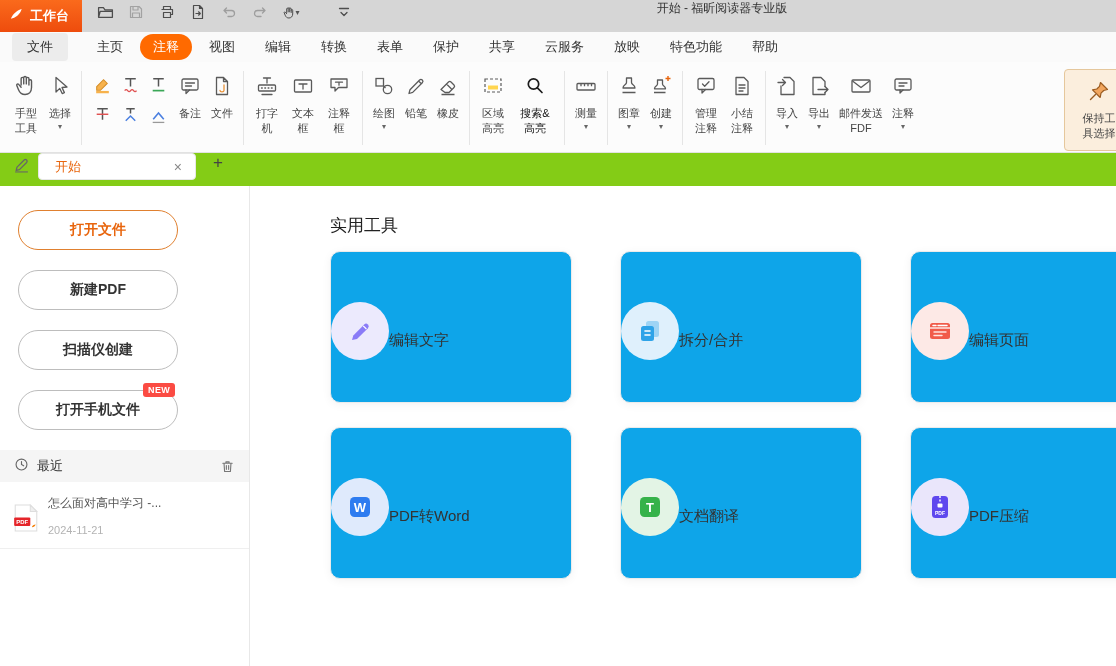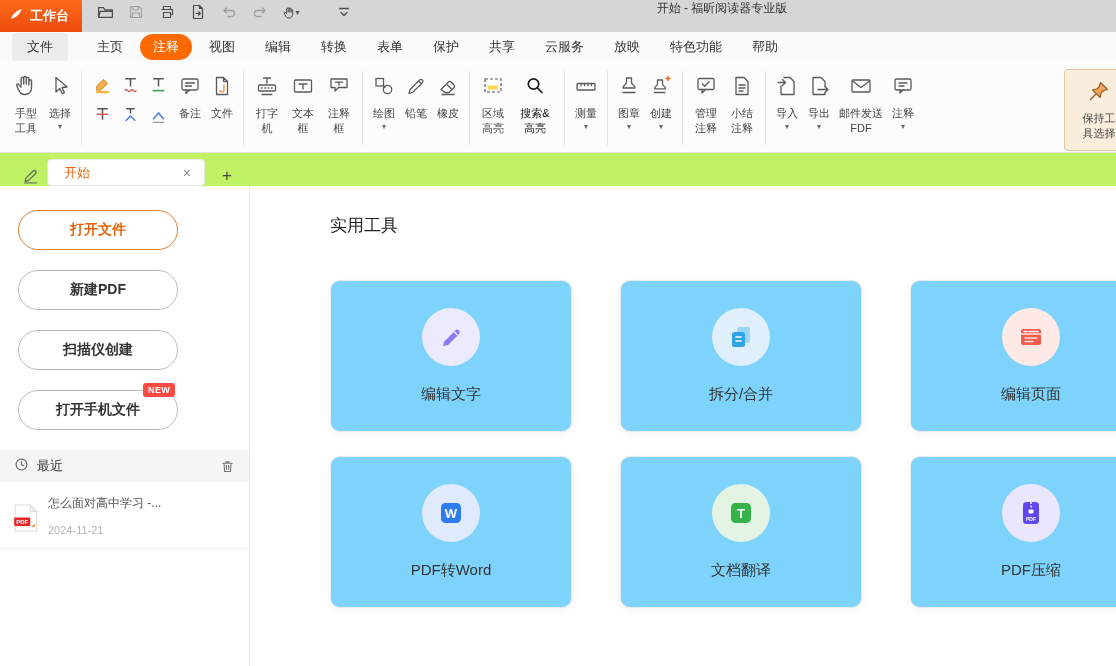--- a/index.html
+++ b/index.html
@@ -33,21 +33,21 @@
   .lw2{max-width:28px}.lw3{max-width:40px}.lw4{max-width:44px}
   .caret{font-size:8px;color:#666;line-height:8px;margin-top:2px}
   .rdiv{width:1px;background:#e5e5e5;height:74px;margin:2px 5px 0;flex:0 0 1px}
   .mini-grid{display:grid;grid-template-columns:repeat(3,25px);grid-auto-rows:27px;gap:3px;margin:2px 3px 0}
   .mini{display:flex;align-items:center;justify-content:center;border-radius:3px;cursor:pointer}
   .srch .rlbl{font-weight:normal;color:#111}
   .keep{margin-left:auto;margin-right:-18px;background:#fbeedd;border:1px solid #e5c79c;height:82px;width:70px;
     padding-top:6px}
 
   
-  .tabbar{height:33px;background:#bef264;display:flex;align-items:flex-end;padding-left:19px;flex:0 0 33px}
+  .tabbar{height:33px;background:#84cc16;display:flex;align-items:flex-start;padding-left:10px;flex:0 0 33px}
   .tabbar-icon{width:22px;height:22px;display:flex;align-items:center;justify-content:center;cursor:pointer}
   .tab{display:flex;align-items:center;background:#fff;height:27px;padding:0 10px 0 16px;border-radius:4px;
     margin-left:6px;width:158px;justify-content:space-between;cursor:pointer;border:1px solid #e7e7e7}
   .tab .tlabel{color:#e8650d;font-size:13px}
   .tab .close{color:#888;font-size:14px;cursor:pointer;padding:0 3px}
   .addtab{font-size:17px;color:#444;margin-left:12px;cursor:pointer;padding:0 5px}
 
   
   .content{flex:1;display:flex;overflow:hidden;background:#fff}
   .sidebar{width:250px;flex:0 0 250px;border-right:1px solid #e8e8e8;padding-top:24px;overflow:hidden}
@@ -59,24 +59,24 @@
     padding:2px 5px;border-radius:3px;letter-spacing:.3px}
   .recent-head{height:32px;background:#f5f5f5;display:flex;align-items:center;padding:0 14px;margin-top:20px}
   .recent-head .rlabel2{font-size:13px;color:#333;margin-left:8px;flex:1}
   .trash{cursor:pointer;display:flex}
   .recent-item{display:flex;padding:13px 14px 12px;border-bottom:1px solid #efefef;align-items:flex-end;gap:10px;cursor:pointer}
   .fmeta{min-width:0}
   .fname{font-size:12px;color:#555;white-space:nowrap;overflow:hidden;text-overflow:ellipsis}
   .fdate{font-size:11px;color:#b3b3b3;margin-top:12px}
 
   .main{flex:1;padding:28px 0 0 80px;overflow:hidden}
-  .heading{font-size:17px;color:#222;margin-bottom:43px;font-weight:500}
+  .heading{font-size:17px;color:#222;margin-bottom:14px;font-weight:500}
   .grid{display:grid;grid-template-columns:repeat(3,242px);gap:24px 48px}
-  .card{height:152px;background:#7dd3fc;border:1px solid #ebebeb;border-radius:10px;
-    box-shadow:0 2px 10px rgba(0,0,0,.05);display:flex;flex-direction:column;align-items:center;
+  .card{height:152px;background:#0ea5e9;border:1px solid #ebebeb;border-radius:10px;
+    box-shadow:0 2px 10px rgba(0,0,0,.05);display:flex;flex-direction:row;align-items:center;
     padding-top:27px;cursor:pointer}
   .cicon{width:58px;height:58px;border-radius:50%;display:flex;align-items:center;justify-content:center;margin-bottom:19px}
   .bg-purple{background:#eceafd}.bg-blue{background:#dff0fc}.bg-red{background:#fde9e6}
   .bg-blue2{background:#dfeafc}.bg-green{background:#e3f4e5}.bg-purple2{background:#eae6fb}
   .clabel{font-size:15px;color:#333}
 </style>
 </head>
 <body>
 
 <div id="app">

